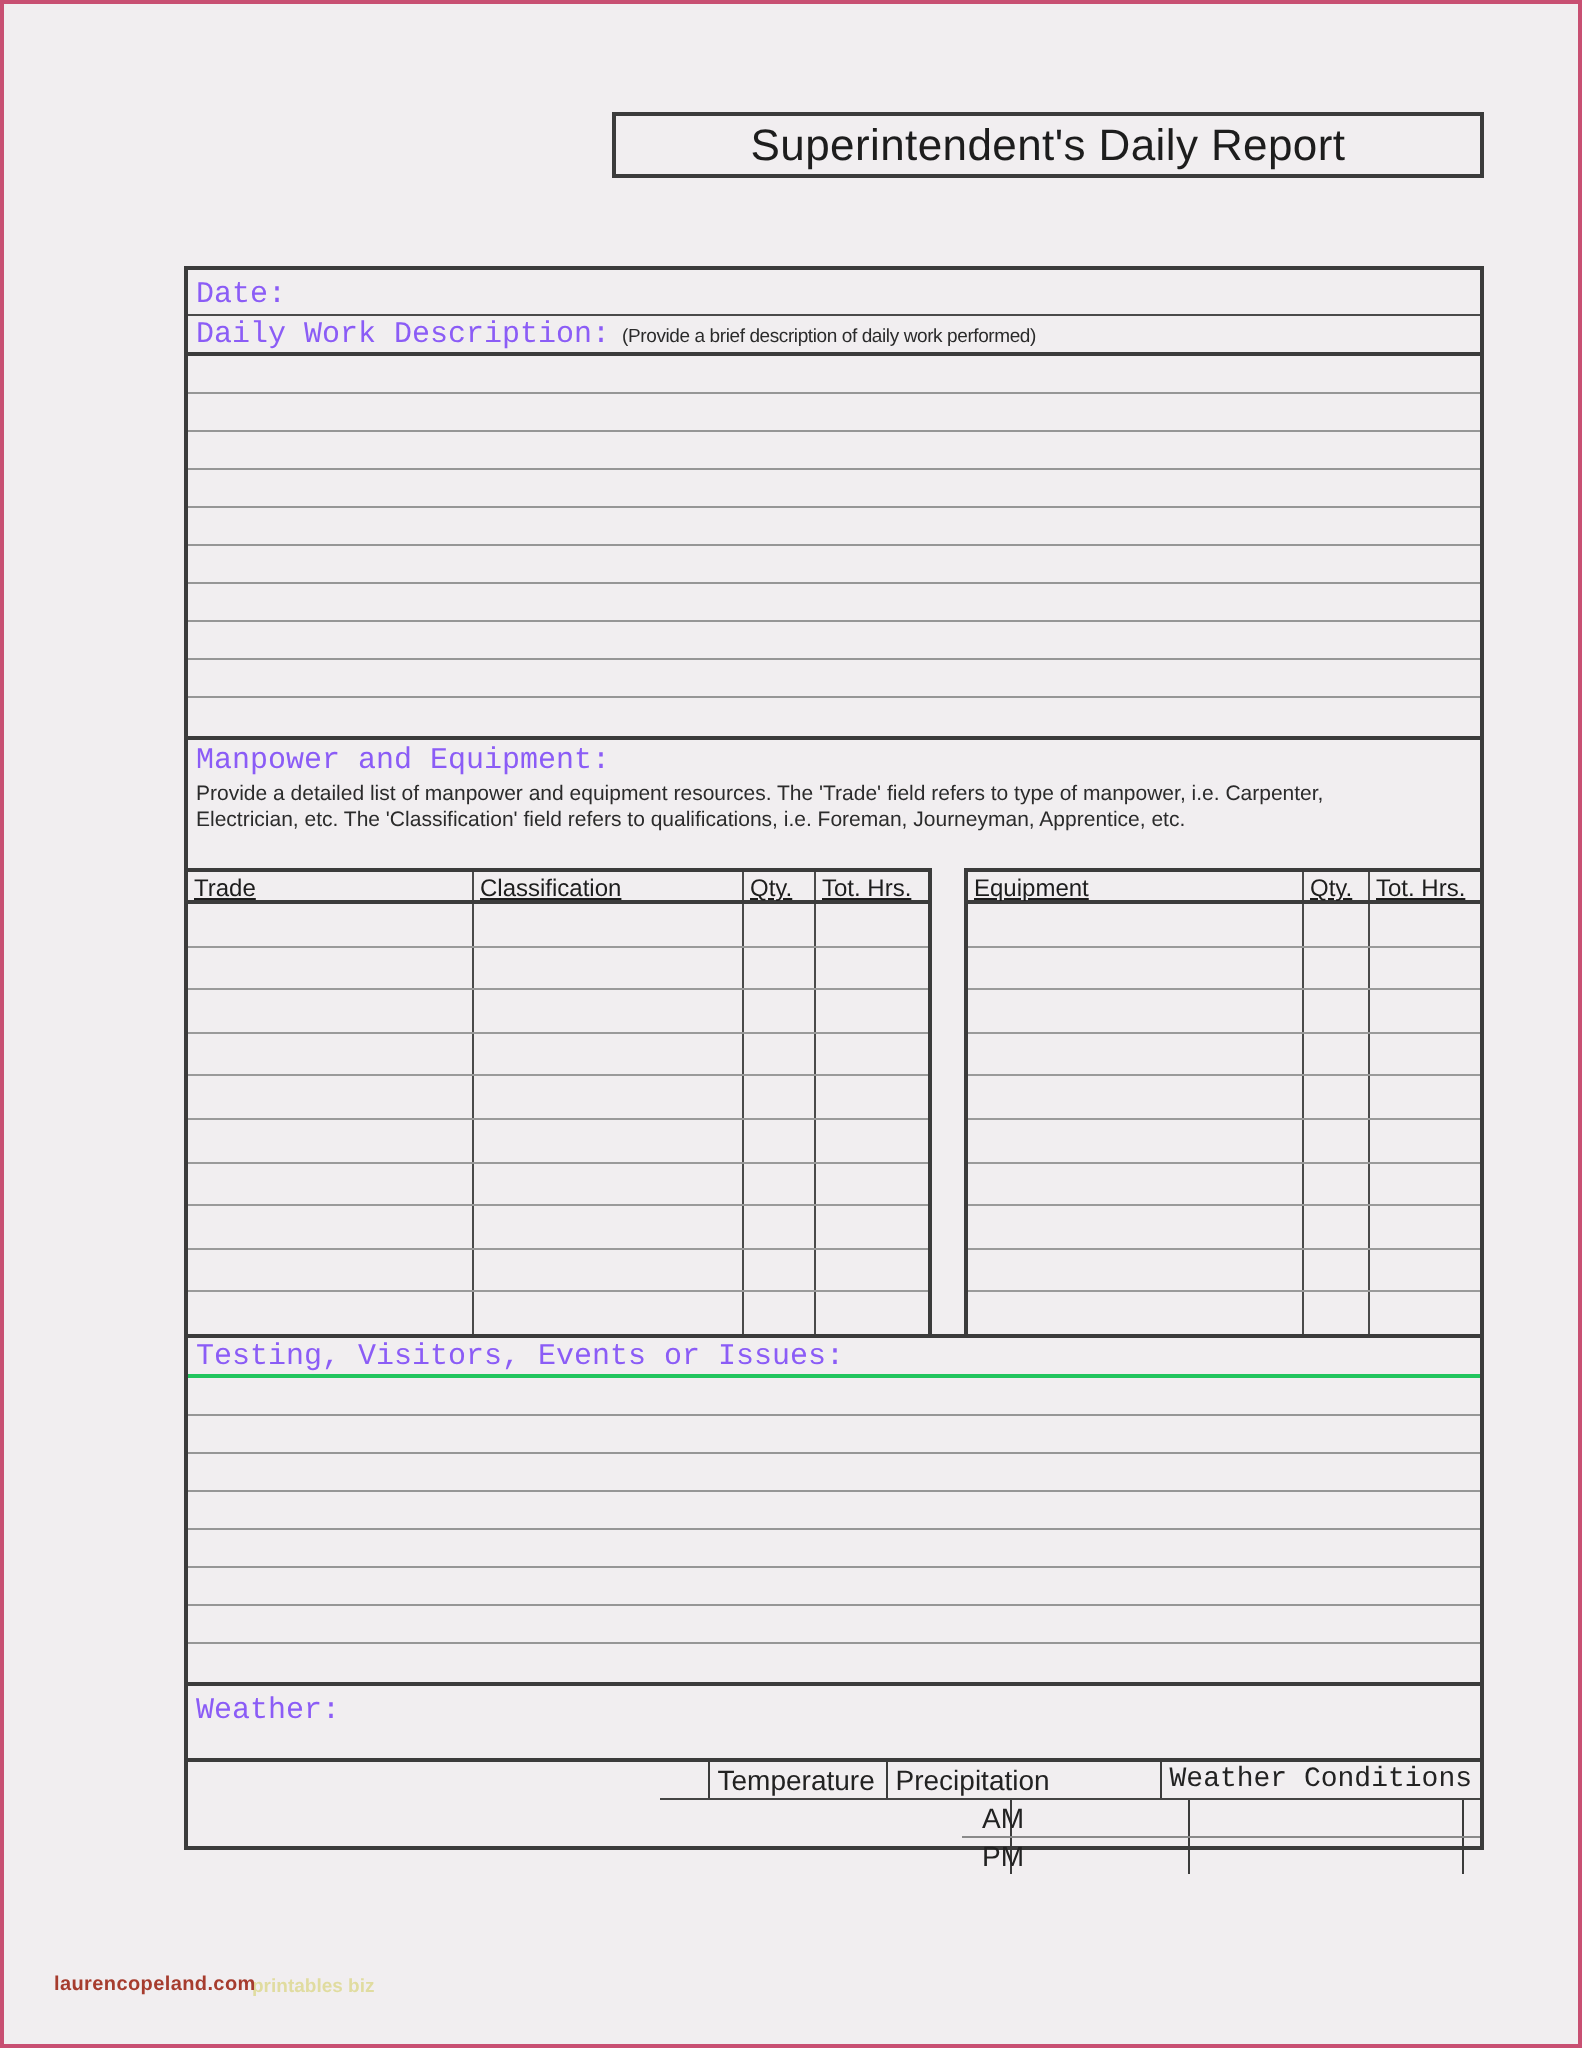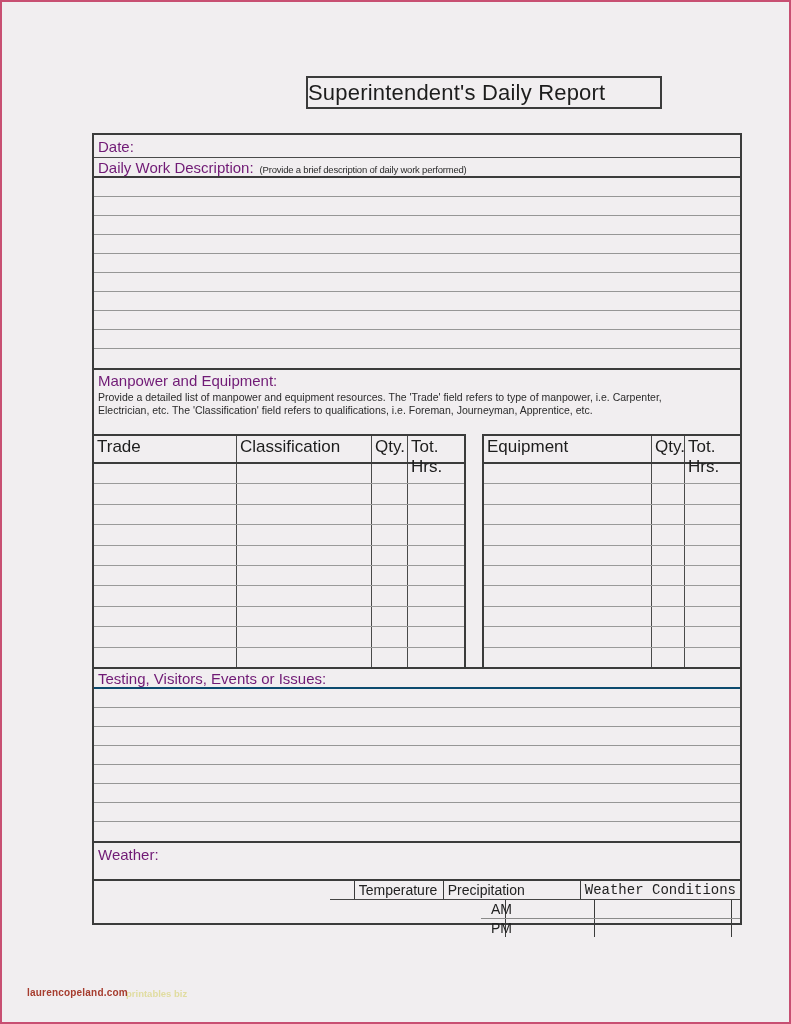--- a/index.html
+++ b/index.html
@@ -11,32 +11,32 @@
   }
   .page {
     position: relative;
     width: 791px; height: 1024px;
     background: #f1eef0;
     border: 2px solid #c84f72;
     overflow: hidden;
   }
   
   .title-box {
-    position: absolute; left: 304px; top: 74px; width: 356px; height: 33px;
+    position: absolute; left: 304px; top: 54px; width: 436px; height: 33px;
     border: 2px solid #3b3b3b;
-    display: flex; align-items: center; justify-content: flex-start;
+    display: flex; align-items: center; justify-content: center;
   }
   .title-box span { font-size: 22px; color: #1d1d1d; letter-spacing: 0.2px; }
 
   
   .form {
     position: absolute; left: 90px; top: 131px; width: 650px; height: 792px;
     border: 2px solid #3b3b3b;
   }
-  .sec-label { font-size: 15px; color: #701a75; }
+  .sec-label { font-size: 15px; color: #8b5cf6; font-family: Liberation Mono, monospace; }
   .hint { font-size: 9.5px; color: #2b2b2b; letter-spacing: -0.2px; white-space: nowrap; }
 
   .date-row {
     height: 23px; border-bottom: 1px solid #4a4a4a;
     padding: 3px 4px 0;
   }
   .dwd-head {
     height: 20px; border-bottom: 2px solid #3b3b3b;
     display: flex; align-items: baseline; gap: 6px; padding: 1px 4px 0;
   }
@@ -55,35 +55,35 @@
   
   .tables { position: relative; height: 233px; }
   .mtable {
     position: absolute; top: 0; bottom: 0;
     display: flex; flex-direction: column;
     border-top: 2px solid #3b3b3b;
   }
   .mtable.left  { left: 0; width: 372px; border-right: 2px solid #3b3b3b; }
   .mtable.right { left: 388px; right: 0; border-left: 2px solid #3b3b3b; }
   .mthead {
-    display: flex; height: 28px; border-bottom: 2px solid #3b3b3b;
-    font-size: 17px; color: #1d1d1d;
+    display: flex; height: 16px; border-bottom: 2px solid #3b3b3b;
+    font-size: 12px; color: #1d1d1d; text-decoration: underline;
   }
   .mthead .cell { padding-top: 1px; }
   .mtbody { flex: 1; display: flex; flex-direction: column; }
   .mtrow { flex: 1; display: flex; border-bottom: 1px solid #9a9a9a; }
   .mtrow:last-child { border-bottom: none; }
   .cell { border-right: 1px solid #4a4a4a; padding: 0 3px; height: 100%; }
   .cell:last-child { border-right: none; }
   .c-trade { width: 143px; } .c-class { width: 135px; } .c-qty1 { width: 36px; }
   .c-hrs { flex: 1; }
   .c-equip { width: 168px; } .c-qty2 { width: 33px; }
 
   .testing-head {
-    height: 22px; border-top: 2px solid #3b3b3b; border-bottom: 2px solid #0c4a6e;
+    height: 22px; border-top: 2px solid #3b3b3b; border-bottom: 2px solid #22c55e;
     display: flex; align-items: center; gap: 5px; padding: 0 4px;
   }
   .testing-lines { height: 152px; }
 
   .weather-head {
     height: 38px; border-top: 2px solid #3b3b3b; padding: 3px 4px 0;
   }
   .wtable {
     height: 58px; border-top: 2px solid #3b3b3b;
     display: flex; flex-direction: column; font-size: 14px; align-items: flex-end;

